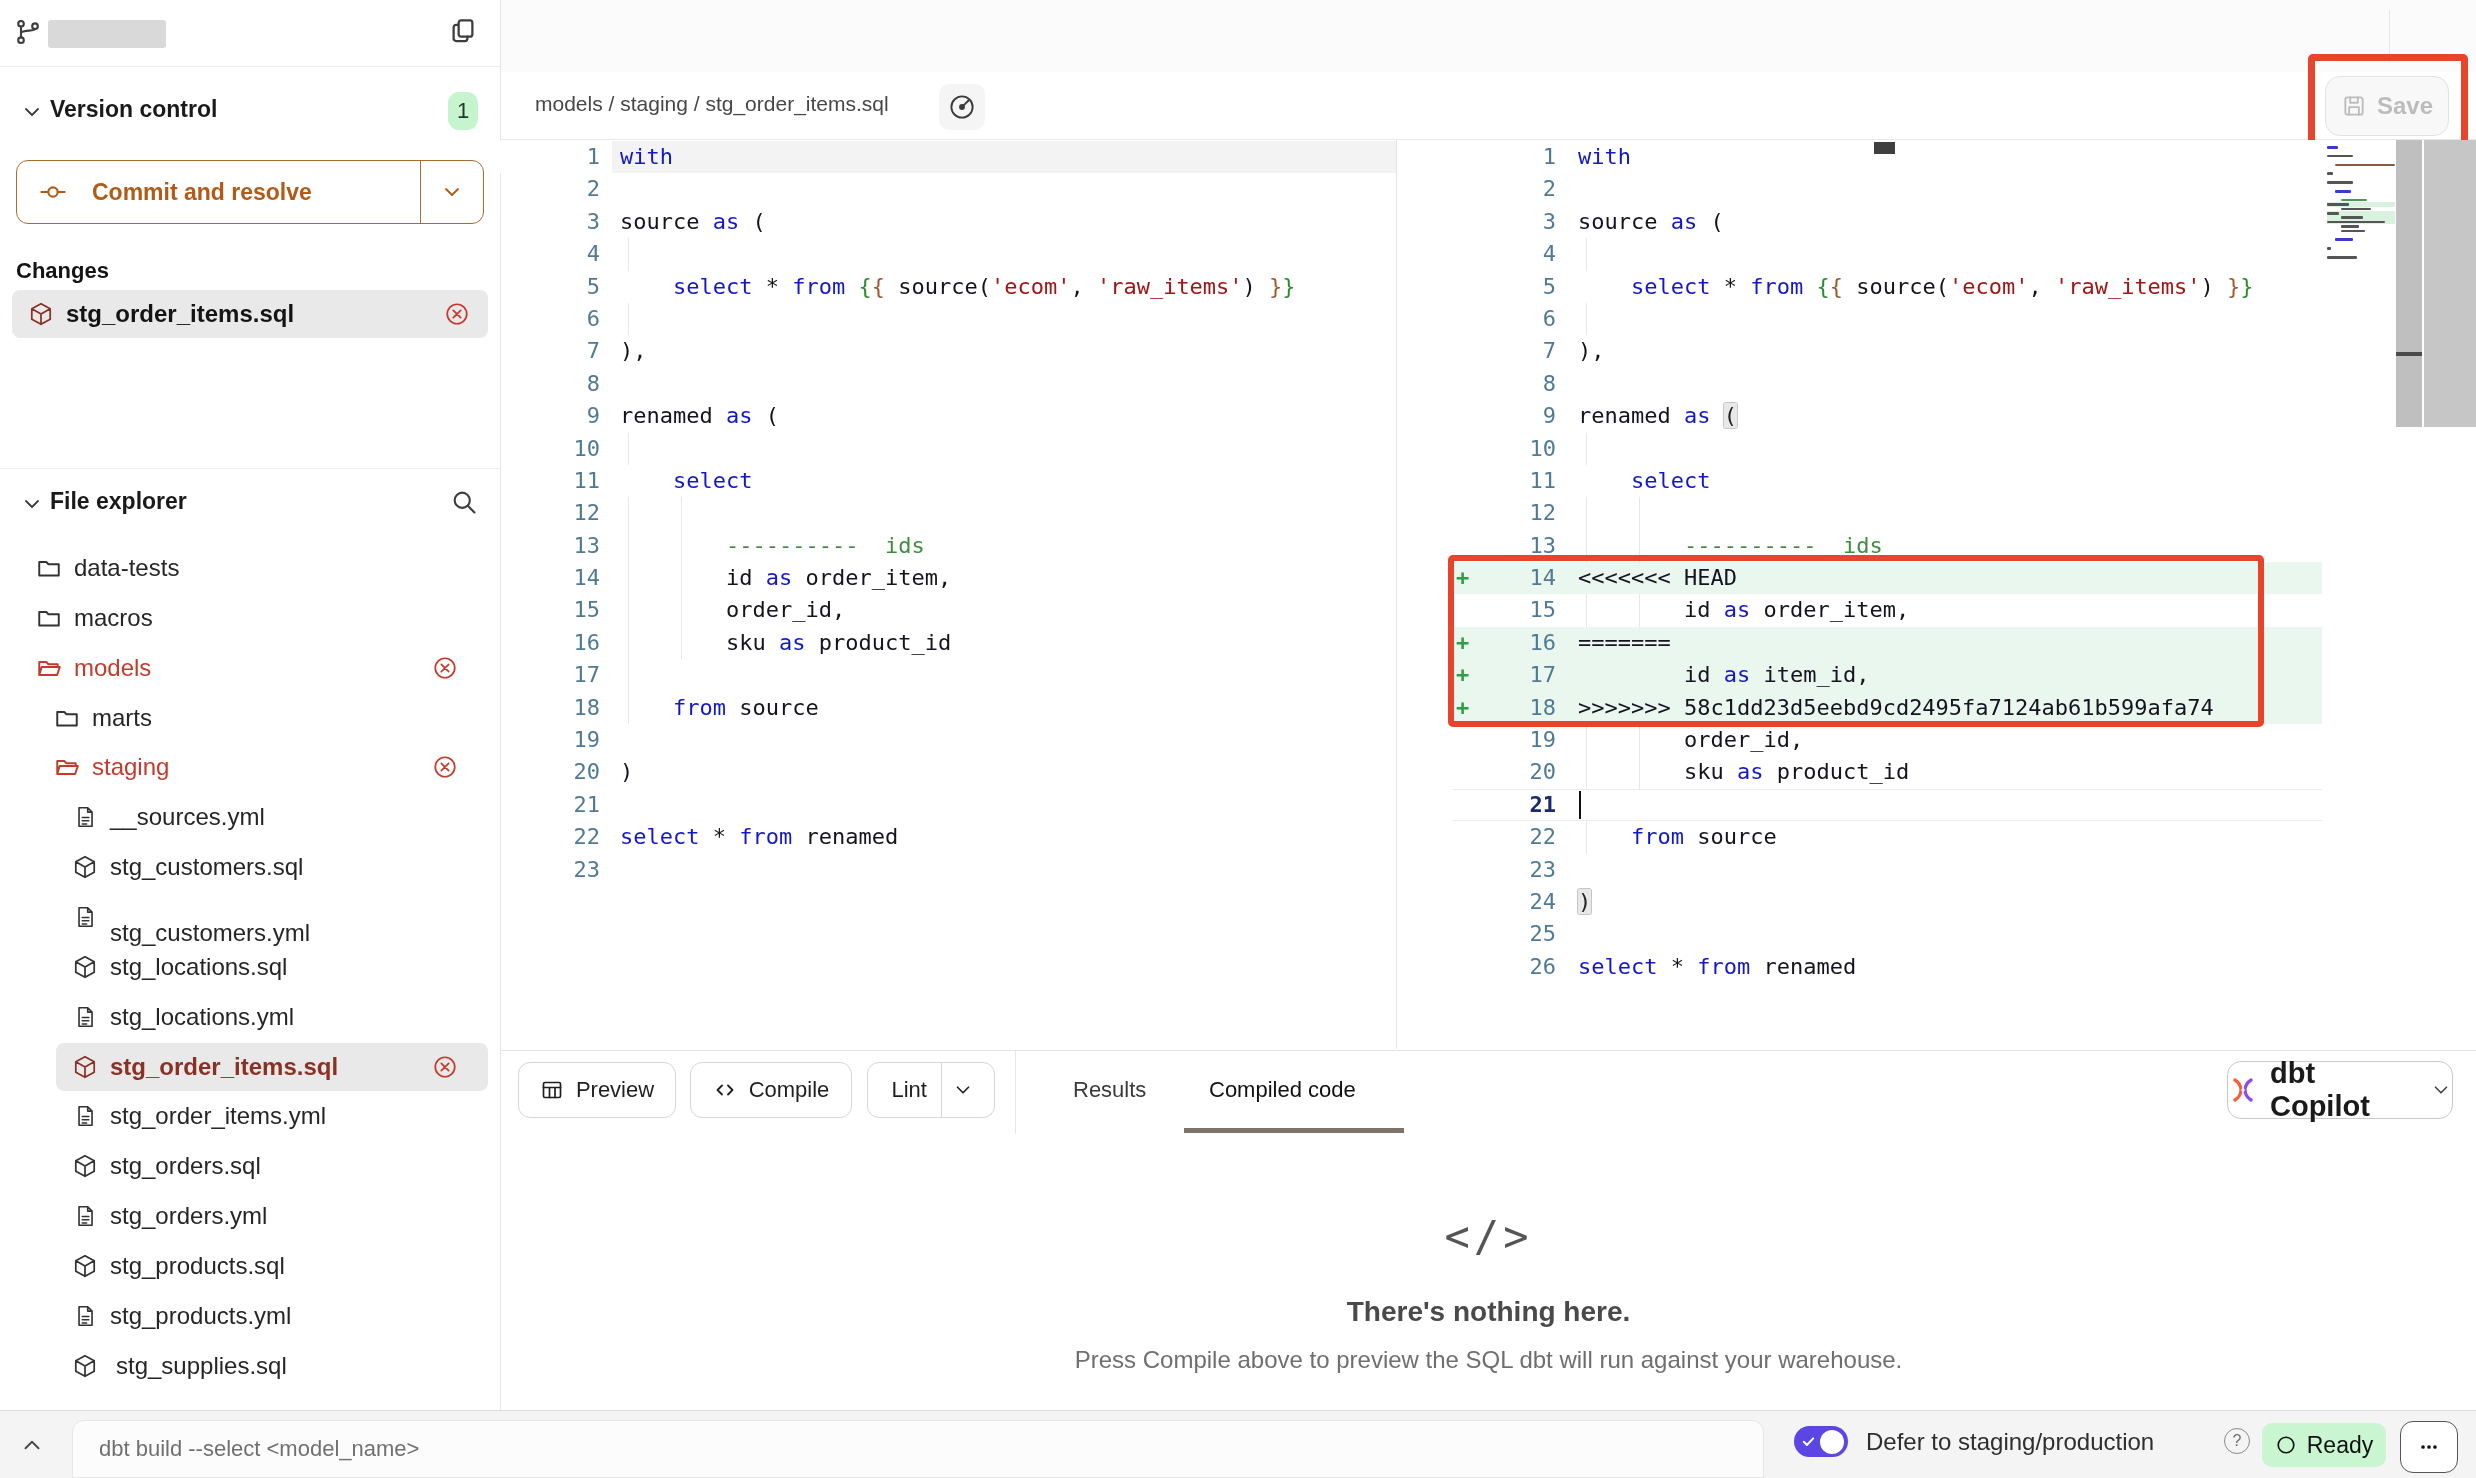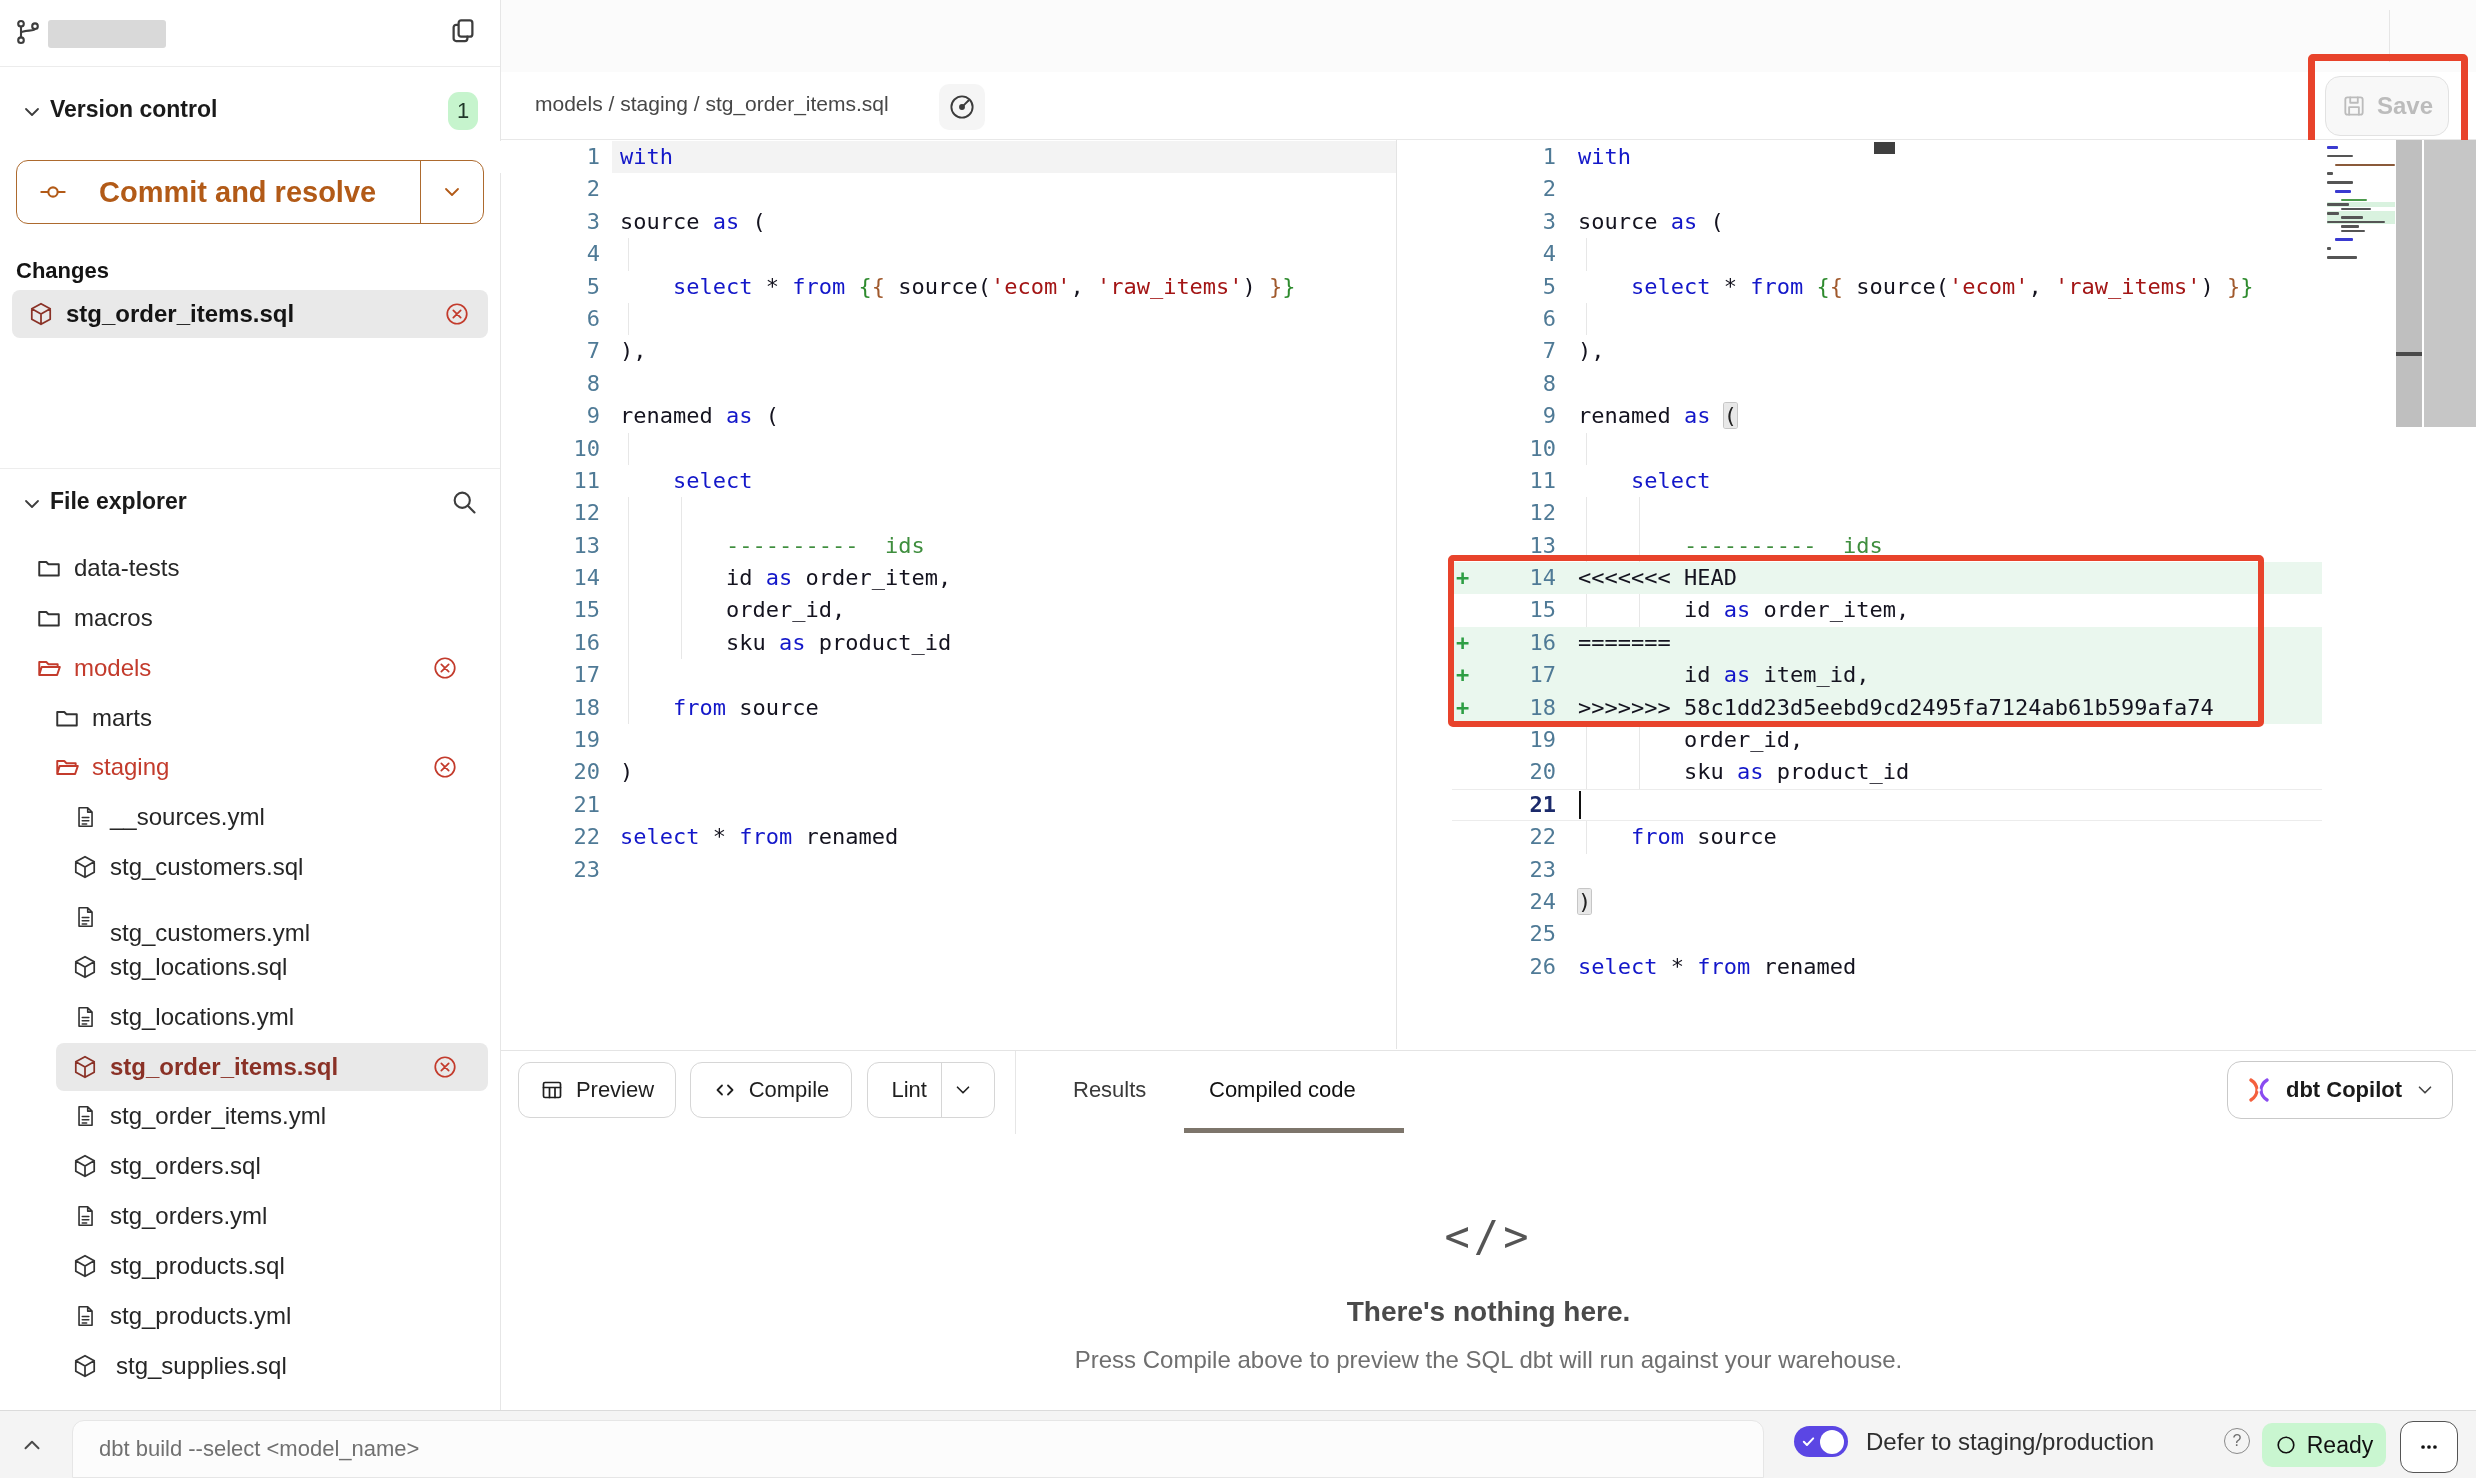--- a/index.html
+++ b/index.html
@@ -10,21 +10,21 @@
   
   .sidebar{left:0;top:0;width:500px;height:1410px;border-right:1px solid #e6e6e6;background:#fff;}
   .sb-top{left:0;top:0;width:500px;height:66px;border-bottom:1px solid #ececec;}
   .branch-ph{left:48px;top:20px;width:118px;height:28px;background:#d9d9d9;border-radius:3px;}
   .icon-btn{color:#3d3d3d;}
   .sec-head-label{font-size:23px;font-weight:700;color:#1a1a1a;}
   .vc-badge{left:448px;top:92px;width:30px;height:38px;border-radius:11px;background:#c6f4cd;
     color:#21382a;font-size:22px;display:flex;align-items:center;justify-content:center;}
   .commit-btn{left:16px;top:160px;width:466px;height:62px;border:1.5px solid #ad6a2e;border-radius:12px;
     display:flex;align-items:center;color:#b25a17;background:#fff;cursor:pointer;}
-  .commit-main{flex:1;display:flex;align-items:center;gap:32px;padding-left:22px;font-size:29px;font-weight:600;}
+  .commit-main{flex:1;display:flex;align-items:center;gap:25px;padding-left:22px;font-size:23px;font-weight:600;}
   .commit-div{width:1.5px;align-self:stretch;background:#ad6a2e;}
   .commit-caret{width:62px;display:flex;align-items:center;justify-content:center;}
   .changes-label{left:16px;top:258px;font-size:22px;font-weight:700;color:#141414;}
   .row-item{position:absolute;display:flex;align-items:center;font-size:24px;color:#262626;}
   .row-bg{position:absolute;background:#e9e9e9;border-radius:8px;}
   .tree-label{margin-left:12px;white-space:nowrap;}
   .circx{position:absolute;left:432px;color:#c33b2c;}
   .fe-divider{left:0;top:468px;width:500px;height:1px;background:#ededed;}
   
   .tabrow{left:501px;top:0;width:1975px;height:72px;background:#fbfbfb;border-bottom:1px solid #e9e9e9;}
@@ -78,21 +78,21 @@
   
   .toolbar{left:501px;top:1050px;width:1975px;height:84px;background:#fff;
     border-top:1px solid #e4e4e4;border-bottom:1px solid #e4e4e4;}
   .tb-btn{position:absolute;top:11px;height:56px;border:1.5px solid #d6d6d6;border-radius:12px;background:#fff;
     display:flex;align-items:center;justify-content:center;gap:12px;font-size:22px;font-weight:500;color:#1f1f1f;box-sizing:border-box;}
   .tb-vsep{left:514px;top:0;width:1px;height:84px;background:#e6e6e6;}
   .ptab{position:absolute;top:26px;font-size:22px;color:#3a3a3a;}
   .ptab.active{color:#111;font-weight:500;}
   .ptab-underline{left:683px;top:77px;width:220px;height:5px;background:#7d756b;}
   .copilot-btn{left:1726px;top:10px;width:226px;height:58px;border:1.5px solid #c9c9c9;border-radius:14px;background:#fff;
-    display:flex;align-items:center;justify-content:center;gap:12px;font-size:22px;font-weight:600;color:#1a1a1a;box-sizing:border-box;}
+    display:flex;align-items:center;justify-content:center;gap:12px;font-size:29px;font-weight:600;color:#1a1a1a;box-sizing:border-box;}
   
   .results{left:501px;top:1134px;width:1975px;height:276px;background:#fff;}
   .empty-icon{left:0;width:1975px;top:78px;text-align:center;font-family:"DejaVu Sans Mono",monospace;
     font-size:42px;color:#555;letter-spacing:4px;}
   .empty-head{left:0;width:1975px;top:162px;text-align:center;font-size:28px;font-weight:700;color:#4a4a4a;}
   .empty-sub{left:0;width:1975px;top:212px;text-align:center;font-size:24px;color:#6f6f6f;}
   
   .statusbar{left:0;top:1410px;width:2476px;height:68px;background:#f4f4f4;border-top:1px solid #dbdbdb;box-sizing:border-box;}
   .sb-caret{left:12px;top:16px;width:40px;height:36px;display:flex;align-items:center;justify-content:center;color:#4a4a4a;}
   .cmd-input{left:72px;top:9px;width:1692px;height:58px;background:#fcfcfc;border:1px solid #e6e6e6;

